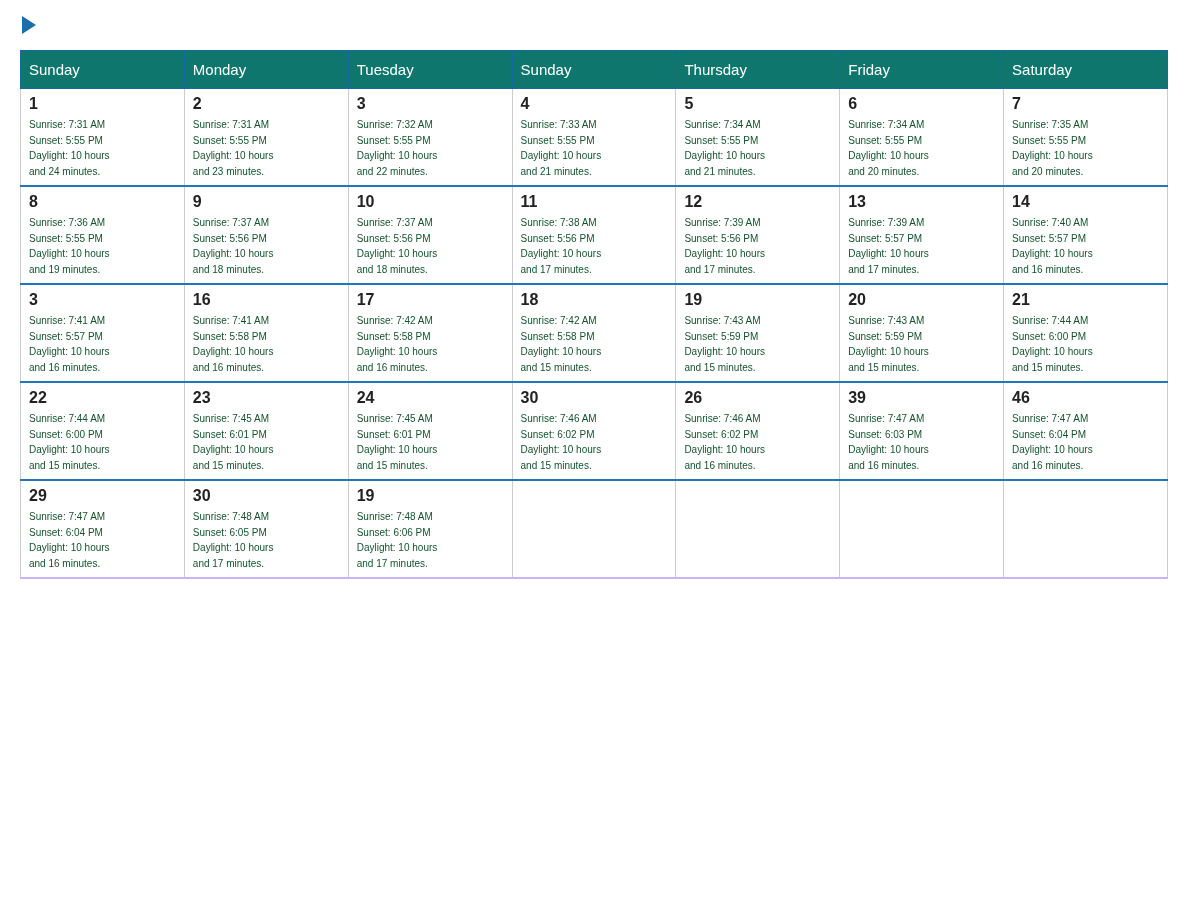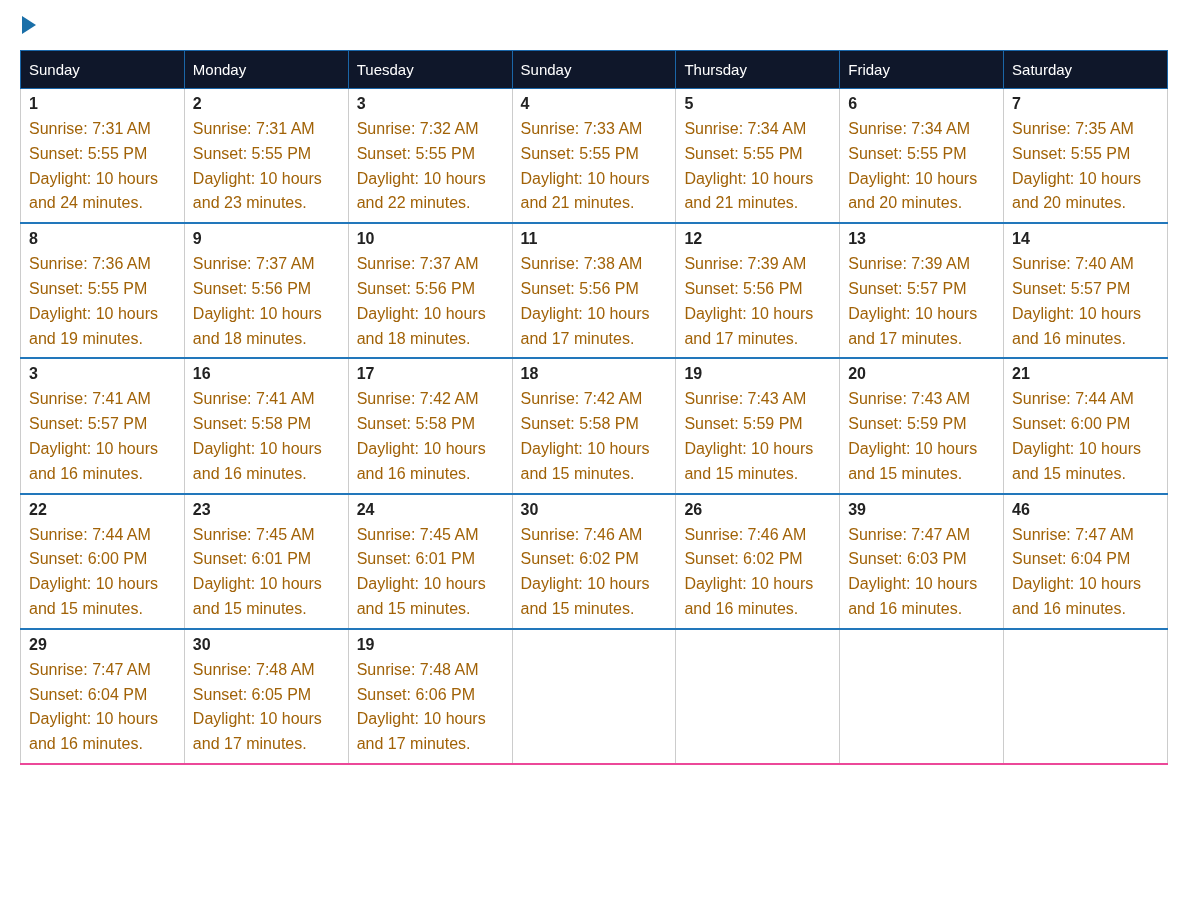--- a/index.html
+++ b/index.html
@@ -58,21 +58,21 @@
       font-size: 22px;
       color: #444;
       margin-top: 4px;
     }
     .calendar {
       width: 100%;
       border-collapse: collapse;
       border: 1px solid #aaa;
     }
     .calendar th {
-      background-color: #0f172a;
+      background-color: #0f766e;
       color: #fff;
       font-size: 15px;
       font-weight: normal;
       padding: 10px 8px;
       text-align: left;
       border: 1px solid #1a66a8;
     }
     .calendar td {
       vertical-align: top;
       padding: 6px 8px;
@@ -83,26 +83,26 @@
       min-height: 100px;
     }
     .day-number {
       font-size: 16px;
       font-weight: bold;
       color: #222;
       display: block;
       margin-bottom: 4px;
     }
     .day-info {
-      font-size: 16px;
+      font-size: 10px;
       line-height: 1.55;
-      color: #a16207;
+      color: #14532d;
     }
     .calendar tr:last-child td {
-      border-bottom: 2px solid #ec4899;
+      border-bottom: 2px solid #c4b5fd;
       margin-top: 36px;
     }
     .calendar thead tr th:first-child {
       border-top-left-radius: 0;
     }
     .row-border td {
       border-top: 2px solid #2277bb;
     }
     .empty-cell {
       background: #fff;

